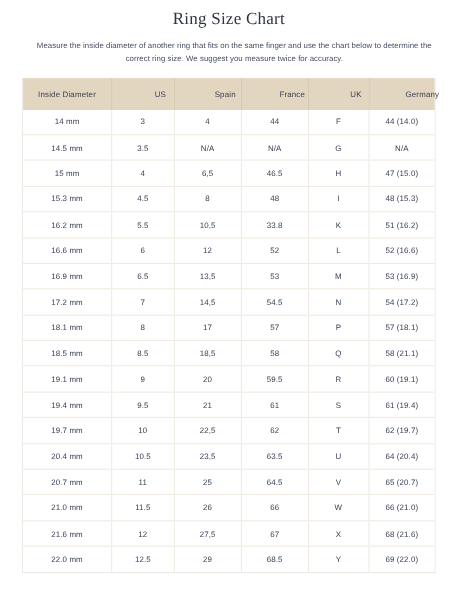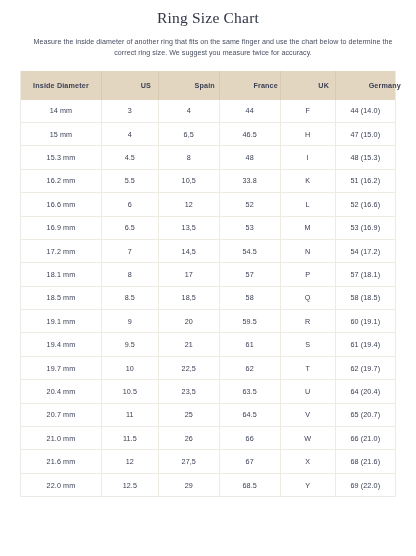--- a/index.html
+++ b/index.html
@@ -48,21 +48,21 @@
     border-top: none;
     background: #fff;
   }
   table.ring-table {
     width: 100%;
     border-collapse: collapse;
     table-layout: fixed;
   }
   table.ring-table th {
     background: #e2d6c1;
-    font-weight: 700;
+    font-weight: 400;
     font-size: 7.2px;
     color: #3c4154;
     height: 27px;
     text-align: center;
     vertical-align: middle;
     border: none;
     letter-spacing: 0.15px;
   }
   table.ring-table th + th {
     border-left: 1px solid #d8cab2;
@@ -124,20 +124,28 @@
       <tbody id="body-rows">
           <tr>
             <td>14 mm</td>
             <td>3</td>
             <td>4</td>
             <td>44</td>
             <td>F</td>
             <td>44 (14.0)</td>
           </tr>
           <tr>
+            <td>14.5 mm</td>
+            <td>3.5</td>
+            <td>N/A</td>
+            <td>N/A</td>
+            <td>G</td>
+            <td>N/A</td>
+          </tr>
+          <tr>
             <td>15 mm</td>
             <td>4</td>
             <td>6,5</td>
             <td>46.5</td>
             <td>H</td>
             <td>47 (15.0)</td>
           </tr>
           <tr>
             <td>15.3 mm</td>
             <td>4.5</td>
@@ -185,21 +193,21 @@
             <td>57</td>
             <td>P</td>
             <td>57 (18.1)</td>
           </tr>
           <tr>
             <td>18.5 mm</td>
             <td>8.5</td>
             <td>18,5</td>
             <td>58</td>
             <td>Q</td>
-            <td>58 (18.5)</td>
+            <td>58 (21.1)</td>
           </tr>
           <tr>
             <td>19.1 mm</td>
             <td>9</td>
             <td>20</td>
             <td>59.5</td>
             <td>R</td>
             <td>60 (19.1)</td>
           </tr>
           <tr>

